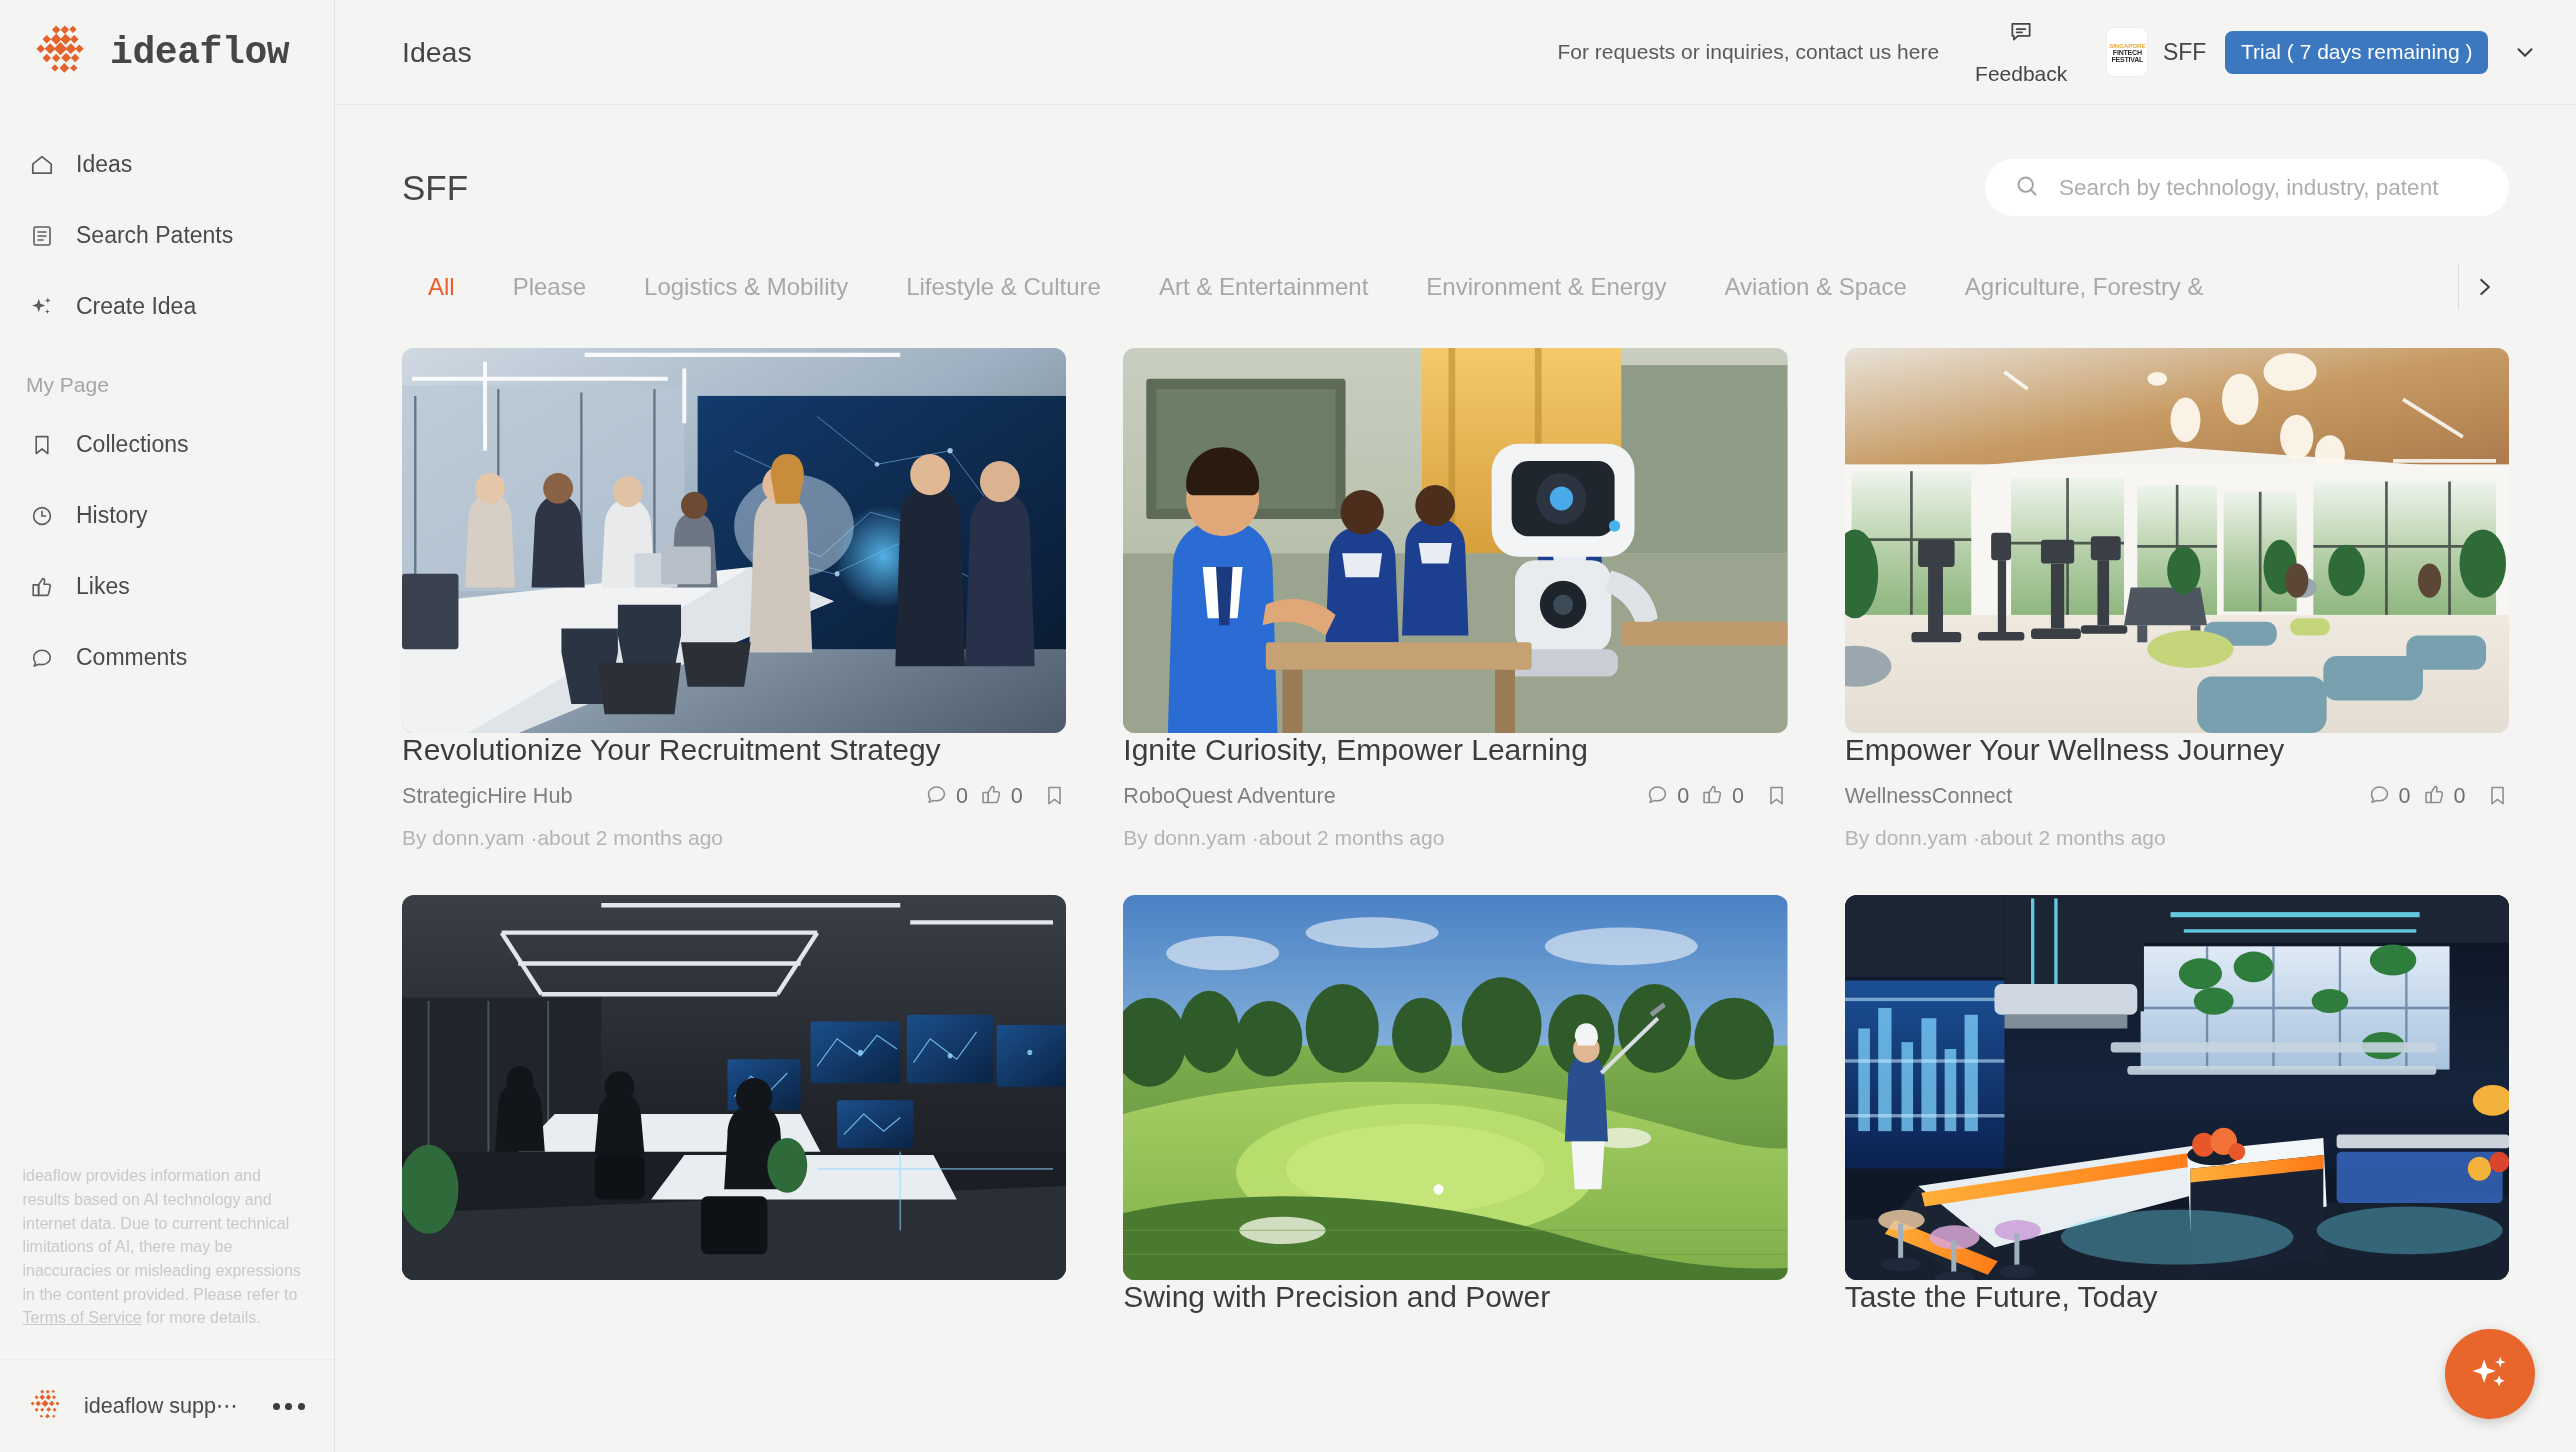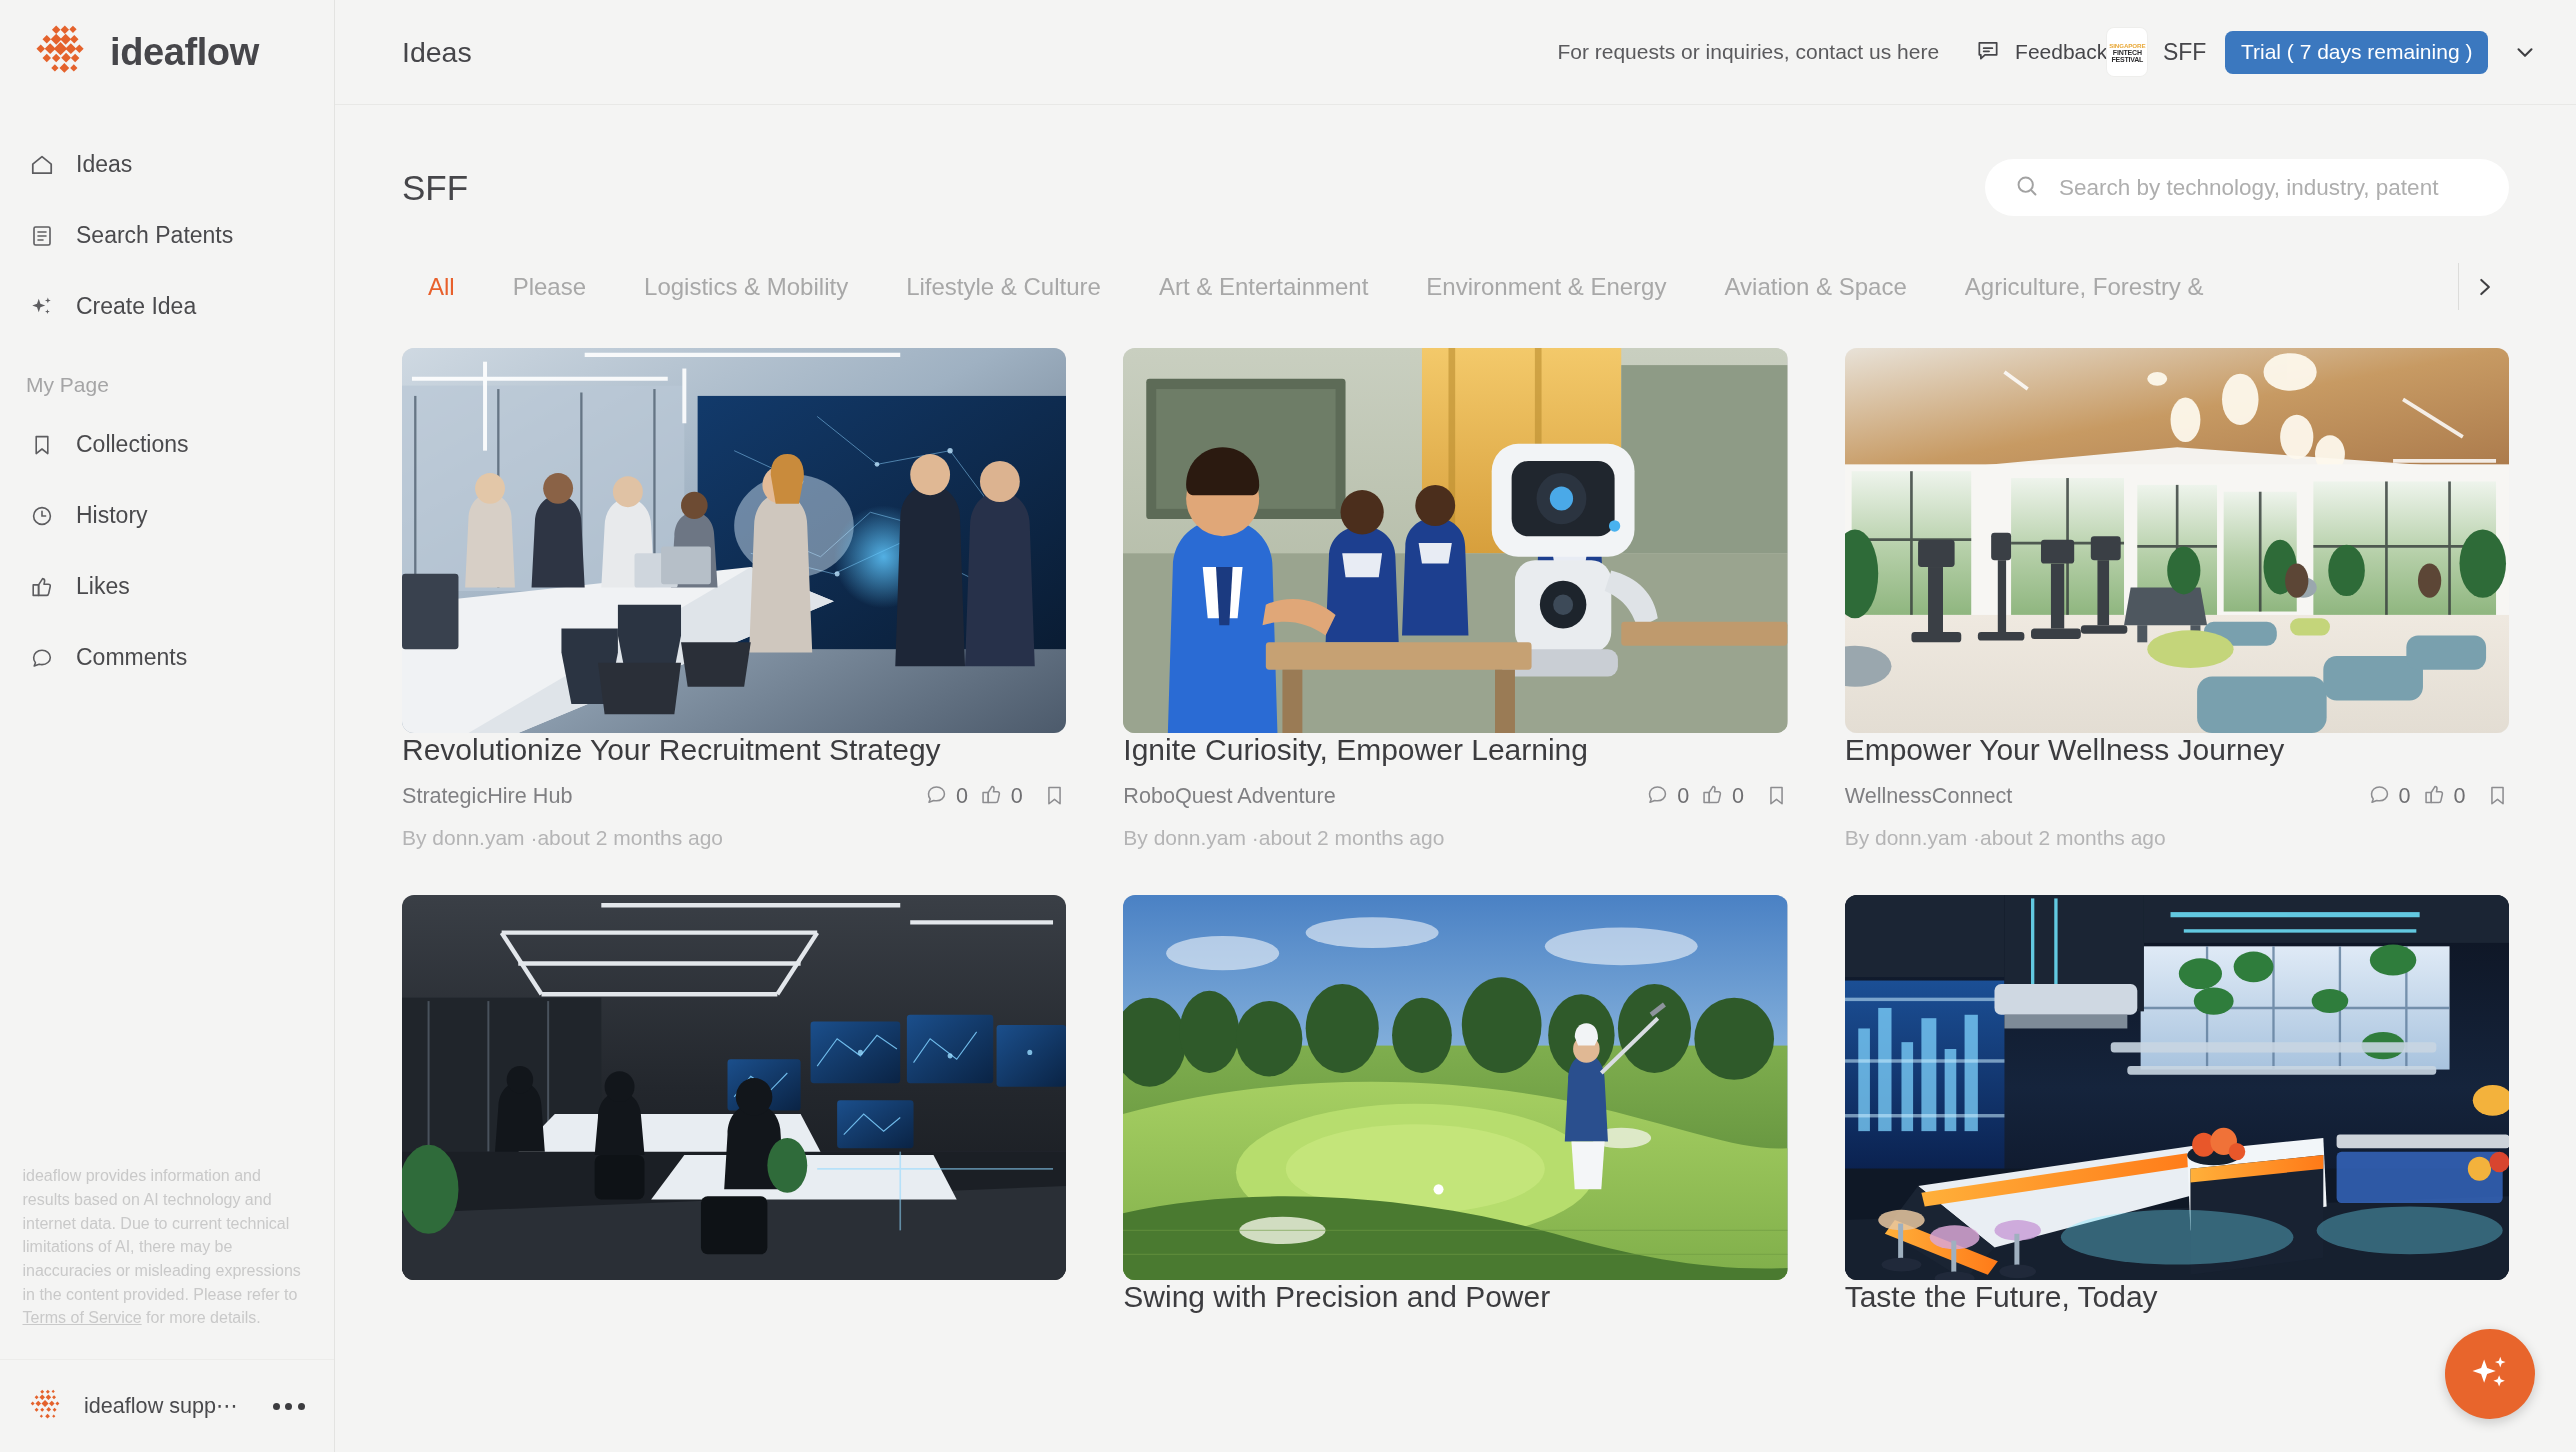--- a/index.html
+++ b/index.html
@@ -33,21 +33,21 @@
 
   .brand {
     height: 105px;
     display: flex;
     align-items: center;
     padding-left: 36px;
     gap: 19px;
   }
   .logo-dots { width: 55px; height: 55px; flex: none; }
   .brand-word {
-    font-family: Liberation Sans, sans-serif;
+    font-family: Liberation Mono, monospace;
     font-size: 38px;
     font-weight: 700;
     color: #46464a;
     letter-spacing: -0.4px;
   }
 
   .nav-top { padding-top: 24px; }
 
   .nav-item {
     display: flex;
@@ -145,21 +145,23 @@
     align-items: center;
     gap: 0px;
   }
   .contact-note {
     font-size: 21px;
     color: #5a5a5d;
     margin-right: 36px;
   }
   .feedback {
     display: flex; align-items: center; gap: 14px;
+    margin-right: 40px;
     cursor: pointer;
+    flex-direction: column;
   }
   .feedback .lbl { font-size: 21px; color: #46464a; }
   .sff-badge {
     width: 40px; height: 48px;
     background: #ffffff;
     border-radius: 7px;
     display: flex; flex-direction: column;
     align-items: center; justify-content: center;
     flex: none;
     margin-right: 15.6px;

